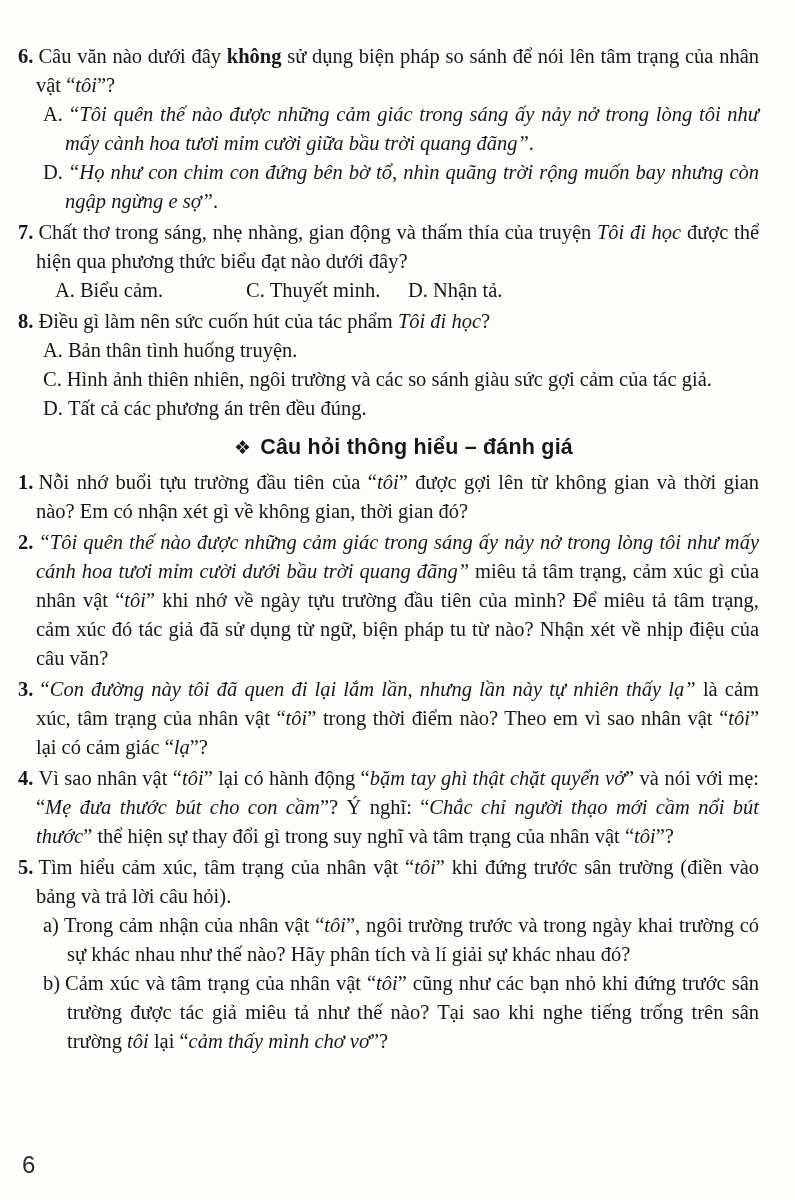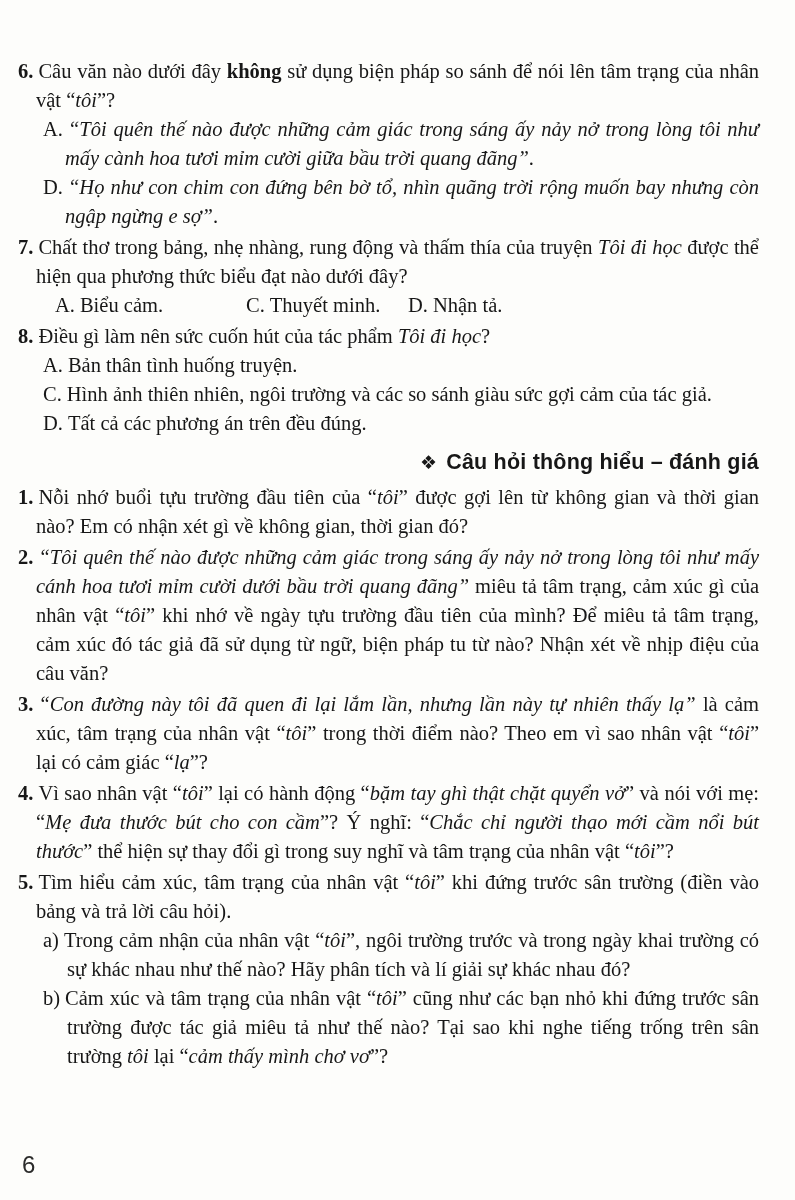--- a/index.html
+++ b/index.html
@@ -5,41 +5,41 @@
   html,body{margin:0;padding:0;background:#e8e8e8;}
   .sheet{
     position:relative;
     width:795px;height:1200px;
     background:#fdfdfb;
     color:#171717;
     font-family:"Liberation Serif","DejaVu Serif",serif;
     font-size:20.5px;
     line-height:29px;
     box-sizing:border-box;
-    padding:55px 36px 0 18px;
+    padding:40px 36px 0 18px;
     overflow:hidden;
   }
   p{margin:0;text-align:justify;}
   .it{font-style:italic;}
   .bd{font-weight:bold;}
   .q{padding-left:18px;text-indent:-18px;margin-top:2px;}
   .qnum{font-weight:bold;margin-right:5px;}
   .opt{margin-left:25px;padding-left:22px;text-indent:-22px;}
   .optlabel{margin-right:5px;}
   .opt-row{
     display:grid;
     grid-template-columns:191px 162px 212px auto;
     margin-left:37px;
   }
   .opt-row p{text-align:left;}
   .section-h{
     font-family:"Liberation Sans","DejaVu Sans",sans-serif;
     font-weight:bold;
     font-size:21.5px;
-    text-align:right;
+    text-align:center;
     margin:10px 0 6px 30px;
     letter-spacing:.2px;
   }
   .section-h .bullet{margin-right:9px;font-size:19px;}
   .sub{margin-left:25px;padding-left:24px;text-indent:-24px;}
   .sublabel{margin-right:5px;}
   .pagenum{
     position:absolute;
     left:22px;top:1150px;
     font-family:"Liberation Sans","DejaVu Sans",sans-serif;
@@ -51,21 +51,21 @@
 
 <div class="sheet">
 
   <div>
     <p class="q"><span class="qnum">6.</span><span><span>Câu văn nào dưới đây </span><span class="bd">không</span><span> sử dụng biện pháp so sánh để nói lên tâm trạng của nhân vật “</span><span class="it">tôi</span><span>”?</span></span></p>
     <p class="opt"><span class="optlabel">A.</span><span><span class="it">“Tôi quên thế nào được những cảm giác trong sáng ấy nảy nở trong lòng tôi như mấy cành hoa tươi mỉm cười giữa bầu trời quang đãng”</span><span>.</span></span></p>
     <p class="opt"><span class="optlabel">D.</span><span><span class="it">“Họ như con chim con đứng bên bờ tổ, nhìn quãng trời rộng muốn bay nhưng còn ngập ngừng e sợ”</span><span>.</span></span></p>
   </div>
 
   <div>
-    <p class="q"><span class="qnum">7.</span><span><span>Chất thơ trong bảng, nhẹ nhàng, rung động và thấm thía của truyện </span><span class="it">Tôi đi học</span><span> được thể hiện qua phương thức biểu đạt nào dưới đây?</span></span></p>
+    <p class="q"><span class="qnum">7.</span><span><span>Chất thơ trong sáng, nhẹ nhàng, gian động và thấm thía của truyện </span><span class="it">Tôi đi học</span><span> được thể hiện qua phương thức biểu đạt nào dưới đây?</span></span></p>
     <div class="opt-row">
       <p><span class="optlabel">A.</span><span><span>Biểu cảm.</span></span></p>
       <p><span class="optlabel">C.</span><span><span>Thuyết minh.</span></span></p>
       <p><span class="optlabel">D.</span><span><span>Nhận tả.</span></span></p>
     </div>
   </div>
 
   <div>
     <p class="q"><span class="qnum">8.</span><span><span>Điều gì làm nên sức cuốn hút của tác phẩm </span><span class="it">Tôi đi học</span><span>?</span></span></p>
     <p class="opt"><span class="optlabel">A.</span><span><span>Bản thân tình huống truyện.</span></span></p>

